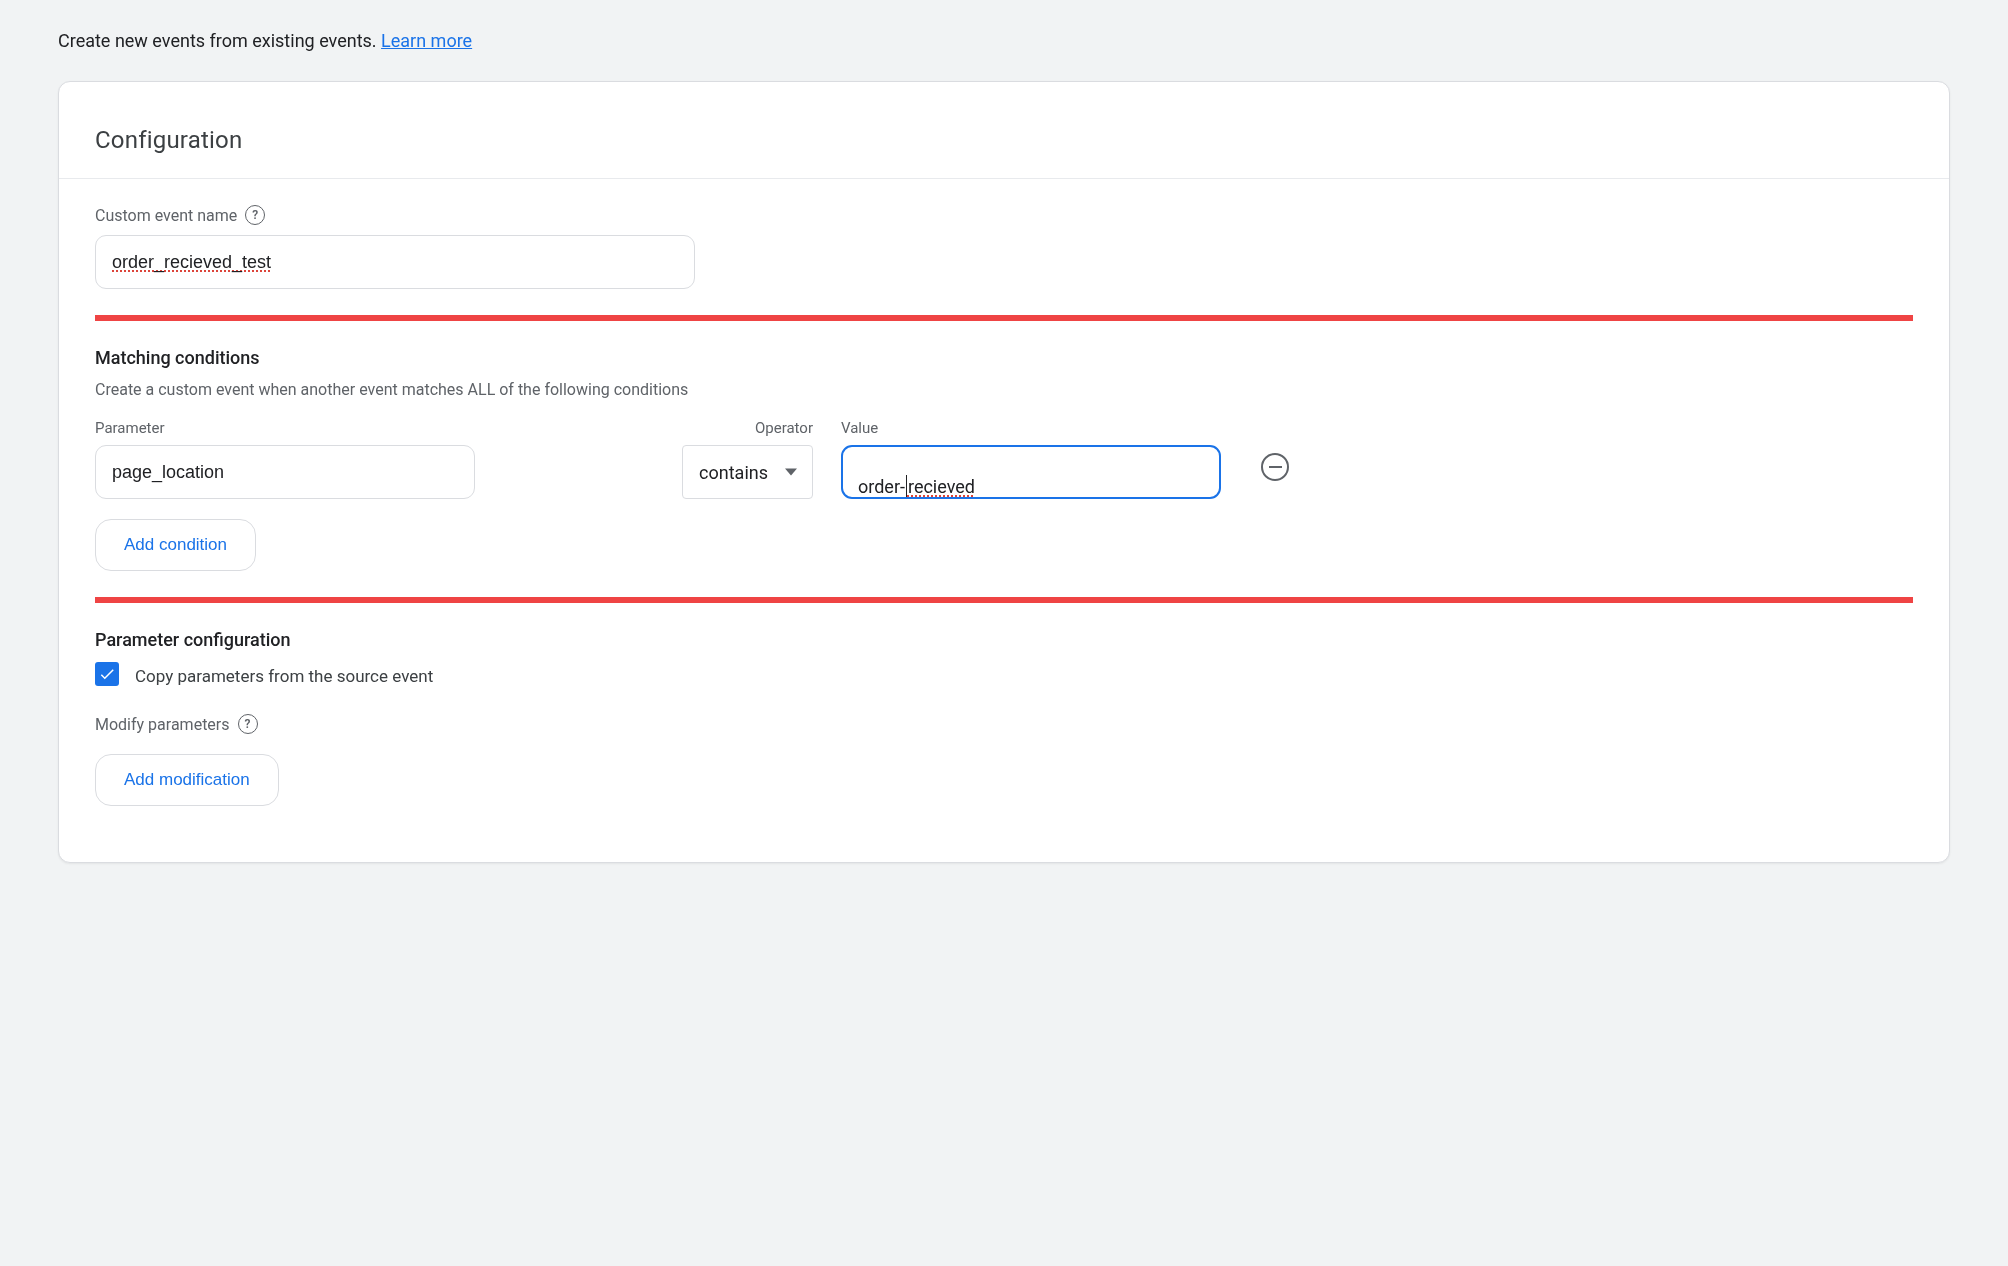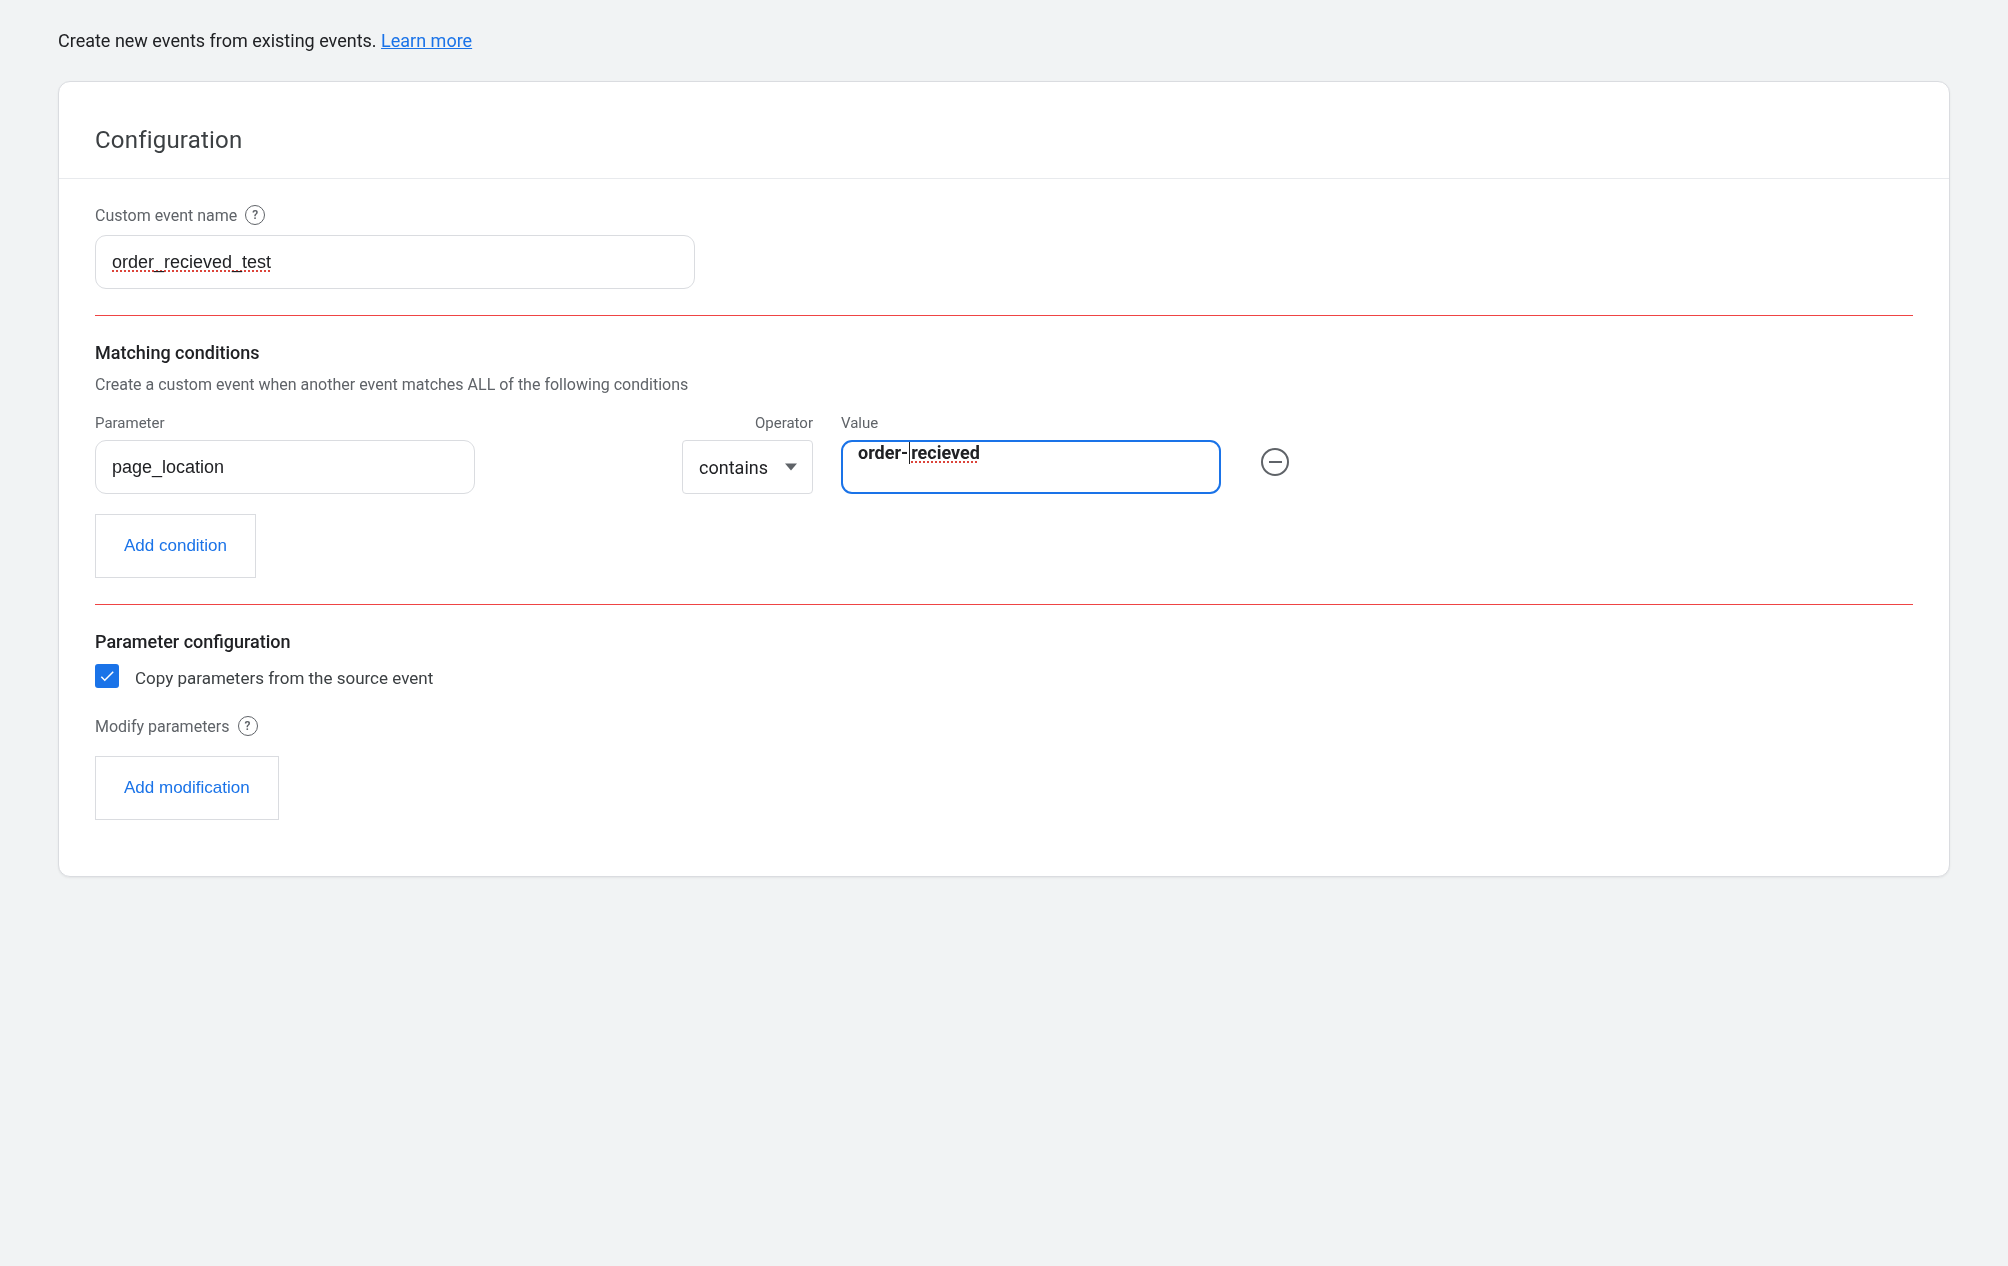--- a/index.html
+++ b/index.html
@@ -38,21 +38,21 @@
       color: #3c4043;
       letter-spacing: 0.2px;
     }
     .card-body {
       padding: 0 36px 30px;
     }
     .section {
       padding: 26px 0;
     }
     .divider {
-      border-top: 1px solid #ef4444;
+      border-top: 6px solid #ef4444;
     }
     .label {
       font-size: 16px;
       color: #5f6368;
       margin-bottom: 10px;
       display: flex;
       align-items: center;
       gap: 8px;
     }
     .help-icon {
@@ -167,24 +167,24 @@
     }
     .remove-btn .dash {
       width: 13px;
       height: 2px;
       background: #5f6368;
     }
     .pill-btn {
       margin-top: 20px;
       display: inline-flex;
       align-items: center;
-      height: 64px;
+      height: 52px;
       padding: 0 28px;
       border: 1px solid #dadce0;
-      border-radius: 0;
+      border-radius: 16px;
       background: #fff;
       color: #1a73e8;
       font-size: 17px;
       font-weight: 500;
       cursor: pointer;
     }
     .checkbox-row {
       display: flex;
       align-items: flex-end;
       gap: 16px;
@@ -253,21 +253,21 @@
               <div class="select-field">
                 <span>contains</span>
               </div>
               <div class="dropdown-arrow"></div>
             </div>
           </div>
 
           <div class="col field-val">
             <div class="col-label">Value</div>
             <div class="field-wrap">
-              <div class="text-input focused" style="width:100%; display:flex; align-items:flex-start;font-weight:bold;">
+              <div class="text-input focused" style="width:100%; display:flex; align-items:flex-end;">
                 <span>order-</span>
                   <span class="caret"></span>
                   <span class="spellunder">recieved</span>
               </div>
             </div>
           </div>
 
           <div class="remove-btn">
             <div class="dash"></div>
           </div>

